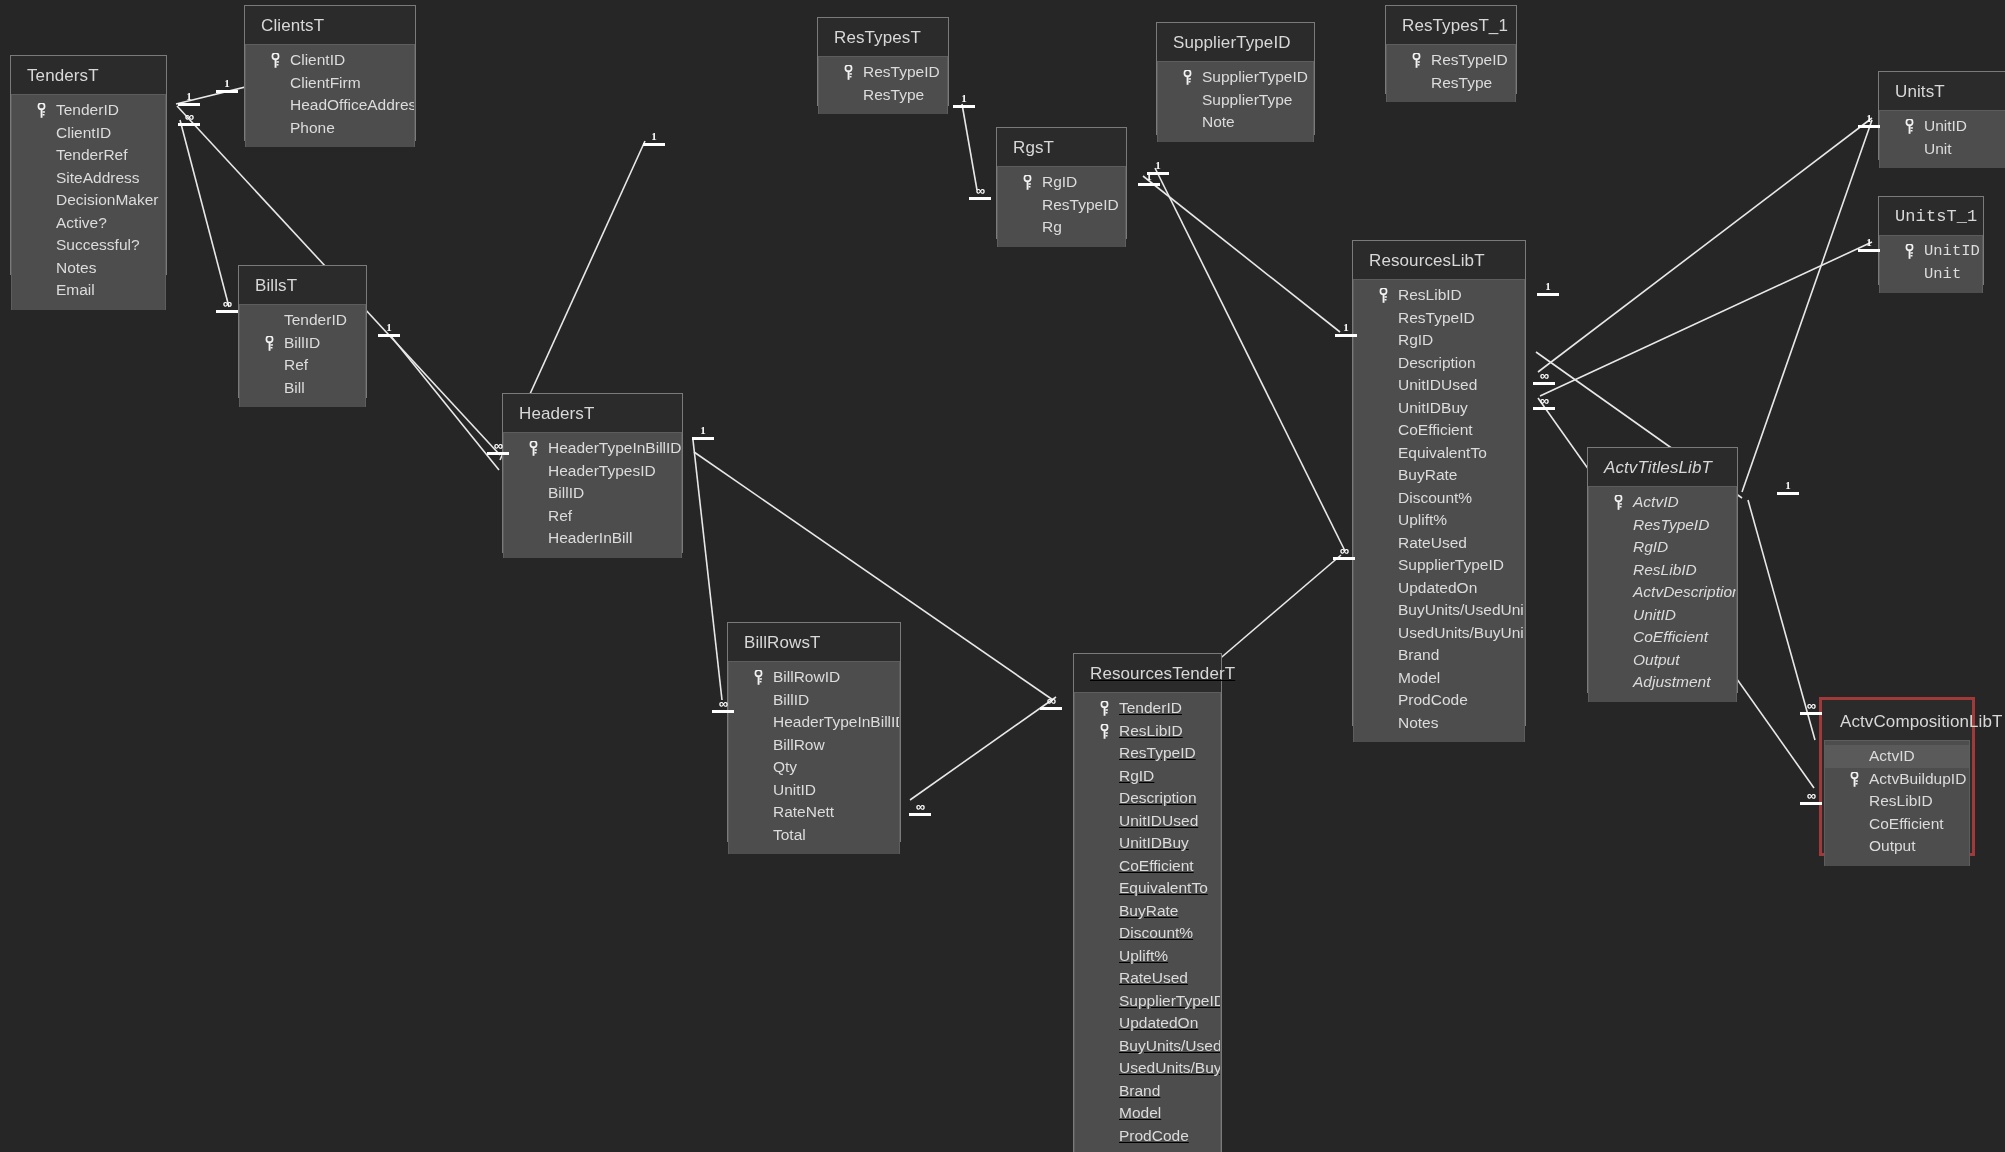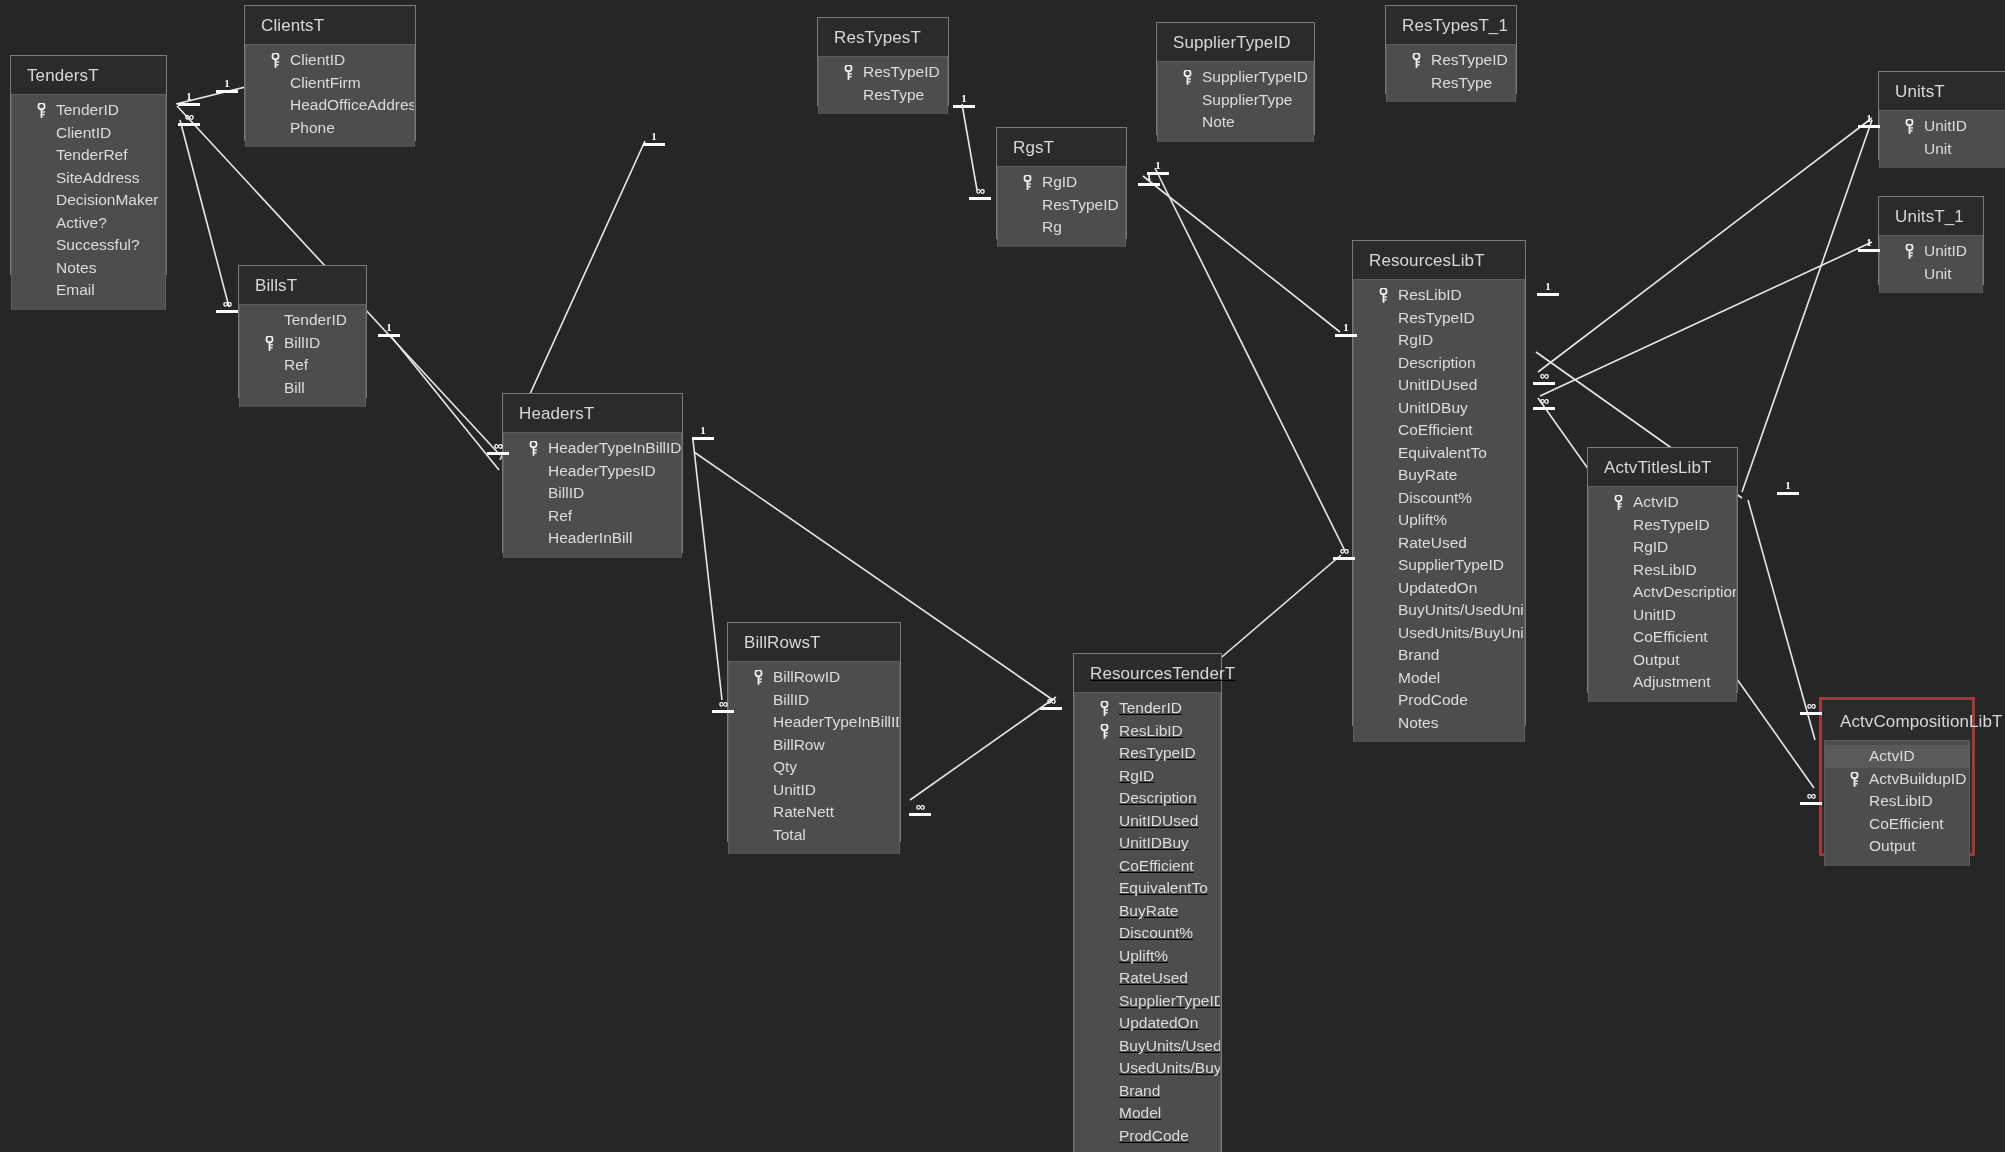--- a/index.html
+++ b/index.html
@@ -253,21 +253,21 @@
             <svg width="9" height="15" viewBox="0 0 9 15" xmlns="http://www.w3.org/2000/svg">
               <circle cx="4.5" cy="3.2" r="3.1" fill="none" stroke="#f2f2f2" stroke-width="1.7"></circle>
               <rect x="3.6" y="5.6" width="1.9" height="9.2" fill="#f2f2f2"></rect>
               <rect x="5.5" y="8.2" width="2.4" height="1.5" fill="#f2f2f2"></rect>
               <rect x="5.5" y="11.0" width="2.0" height="1.5" fill="#f2f2f2"></rect>
             </svg>
           </span><span>UnitID</span></div>
         <div class="fld"><span>Unit</span></div>
       </div>
     </div>
-    <div class="tbl" style="left: 1878px; top: 196px; width: 106px; height: 89px;">
+    <div class="tbl" style="left: 1878px; top: 196px; width: 106px; height: 89px; font-family: Liberation Mono, monospace;">
       <div class="caption">UnitsT_1</div>
       <div class="fields">
         <div class="fld"><span class="keyico">
             <svg width="9" height="15" viewBox="0 0 9 15" xmlns="http://www.w3.org/2000/svg">
               <circle cx="4.5" cy="3.2" r="3.1" fill="none" stroke="#f2f2f2" stroke-width="1.7"></circle>
               <rect x="3.6" y="5.6" width="1.9" height="9.2" fill="#f2f2f2"></rect>
               <rect x="5.5" y="8.2" width="2.4" height="1.5" fill="#f2f2f2"></rect>
               <rect x="5.5" y="11.0" width="2.0" height="1.5" fill="#f2f2f2"></rect>
             </svg>
           </span><span>UnitID</span></div>
@@ -299,21 +299,21 @@
         <div class="fld"><span>SupplierTypeID</span></div>
         <div class="fld"><span>UpdatedOn</span></div>
         <div class="fld"><span>BuyUnits/UsedUnits</span></div>
         <div class="fld"><span>UsedUnits/BuyUnits</span></div>
         <div class="fld"><span>Brand</span></div>
         <div class="fld"><span>Model</span></div>
         <div class="fld"><span>ProdCode</span></div>
         <div class="fld"><span>Notes</span></div>
       </div>
     </div>
-    <div class="tbl" style="left: 1587px; top: 447px; width: 151px; height: 246px;">
+    <div class="tbl" style="left: 1587px; top: 447px; width: 151px; height: 246px; font-style: italic;">
       <div class="caption">ActvTitlesLibT</div>
       <div class="fields">
         <div class="fld"><span class="keyico">
             <svg width="9" height="15" viewBox="0 0 9 15" xmlns="http://www.w3.org/2000/svg">
               <circle cx="4.5" cy="3.2" r="3.1" fill="none" stroke="#f2f2f2" stroke-width="1.7"></circle>
               <rect x="3.6" y="5.6" width="1.9" height="9.2" fill="#f2f2f2"></rect>
               <rect x="5.5" y="8.2" width="2.4" height="1.5" fill="#f2f2f2"></rect>
               <rect x="5.5" y="11.0" width="2.0" height="1.5" fill="#f2f2f2"></rect>
             </svg>
           </span><span>ActvID</span></div>

